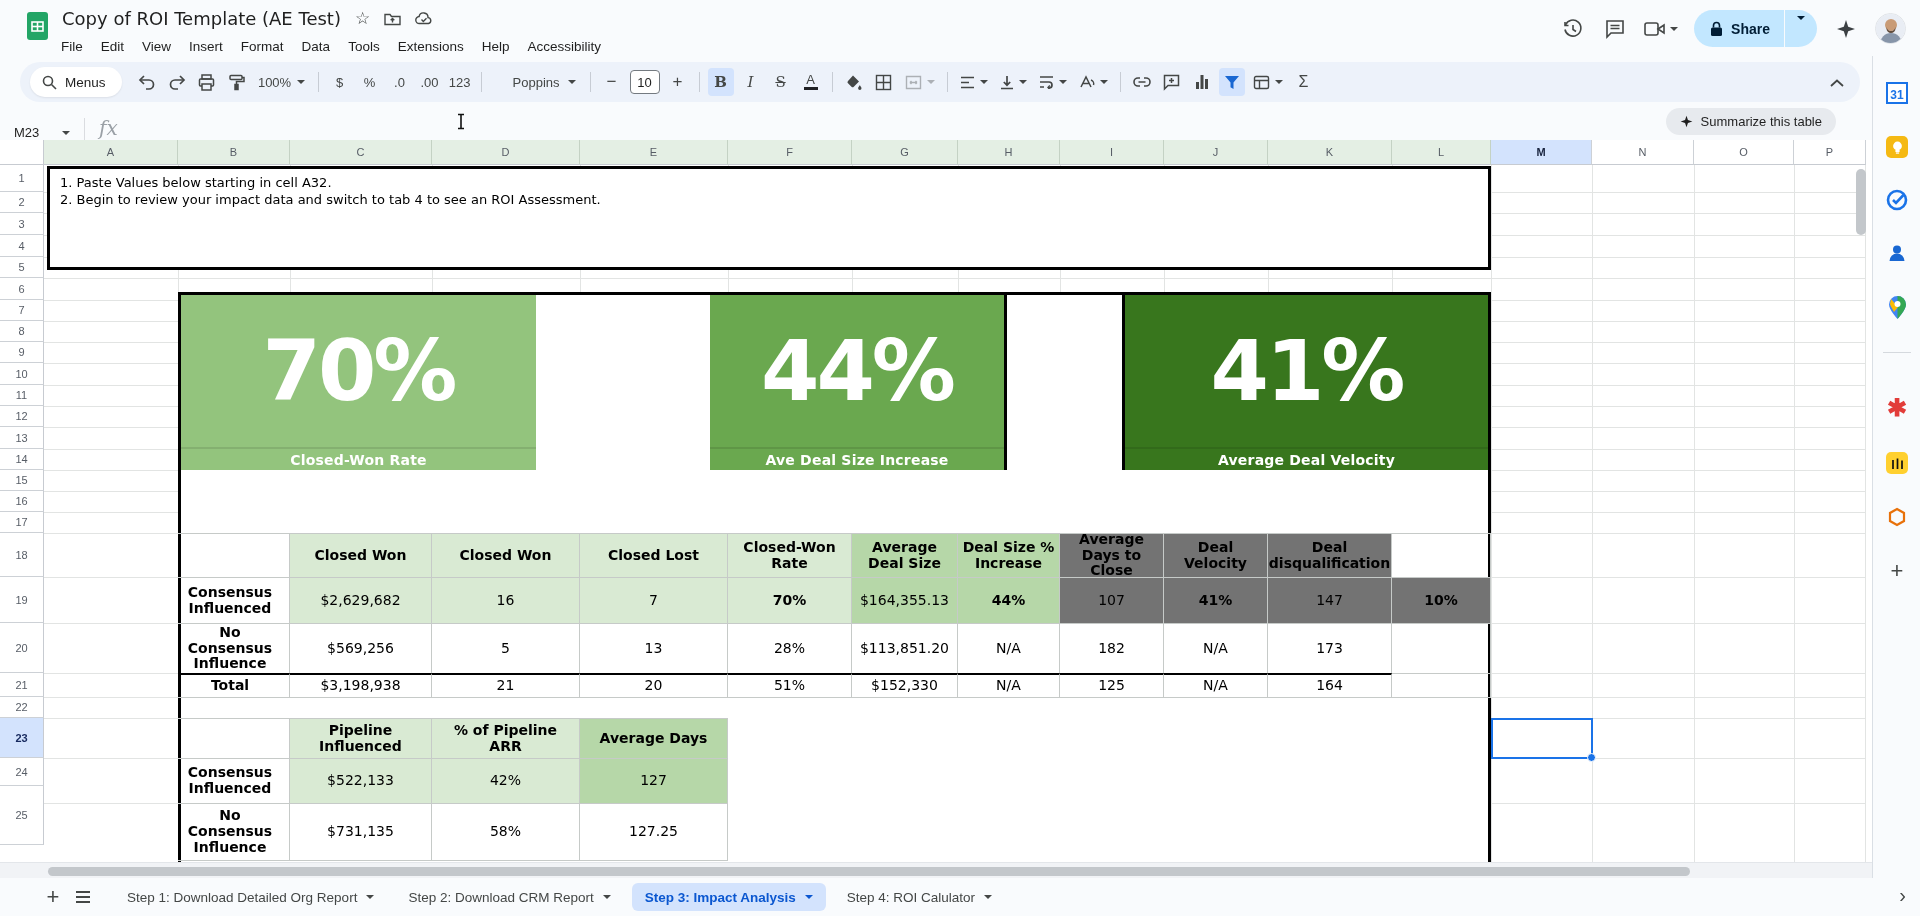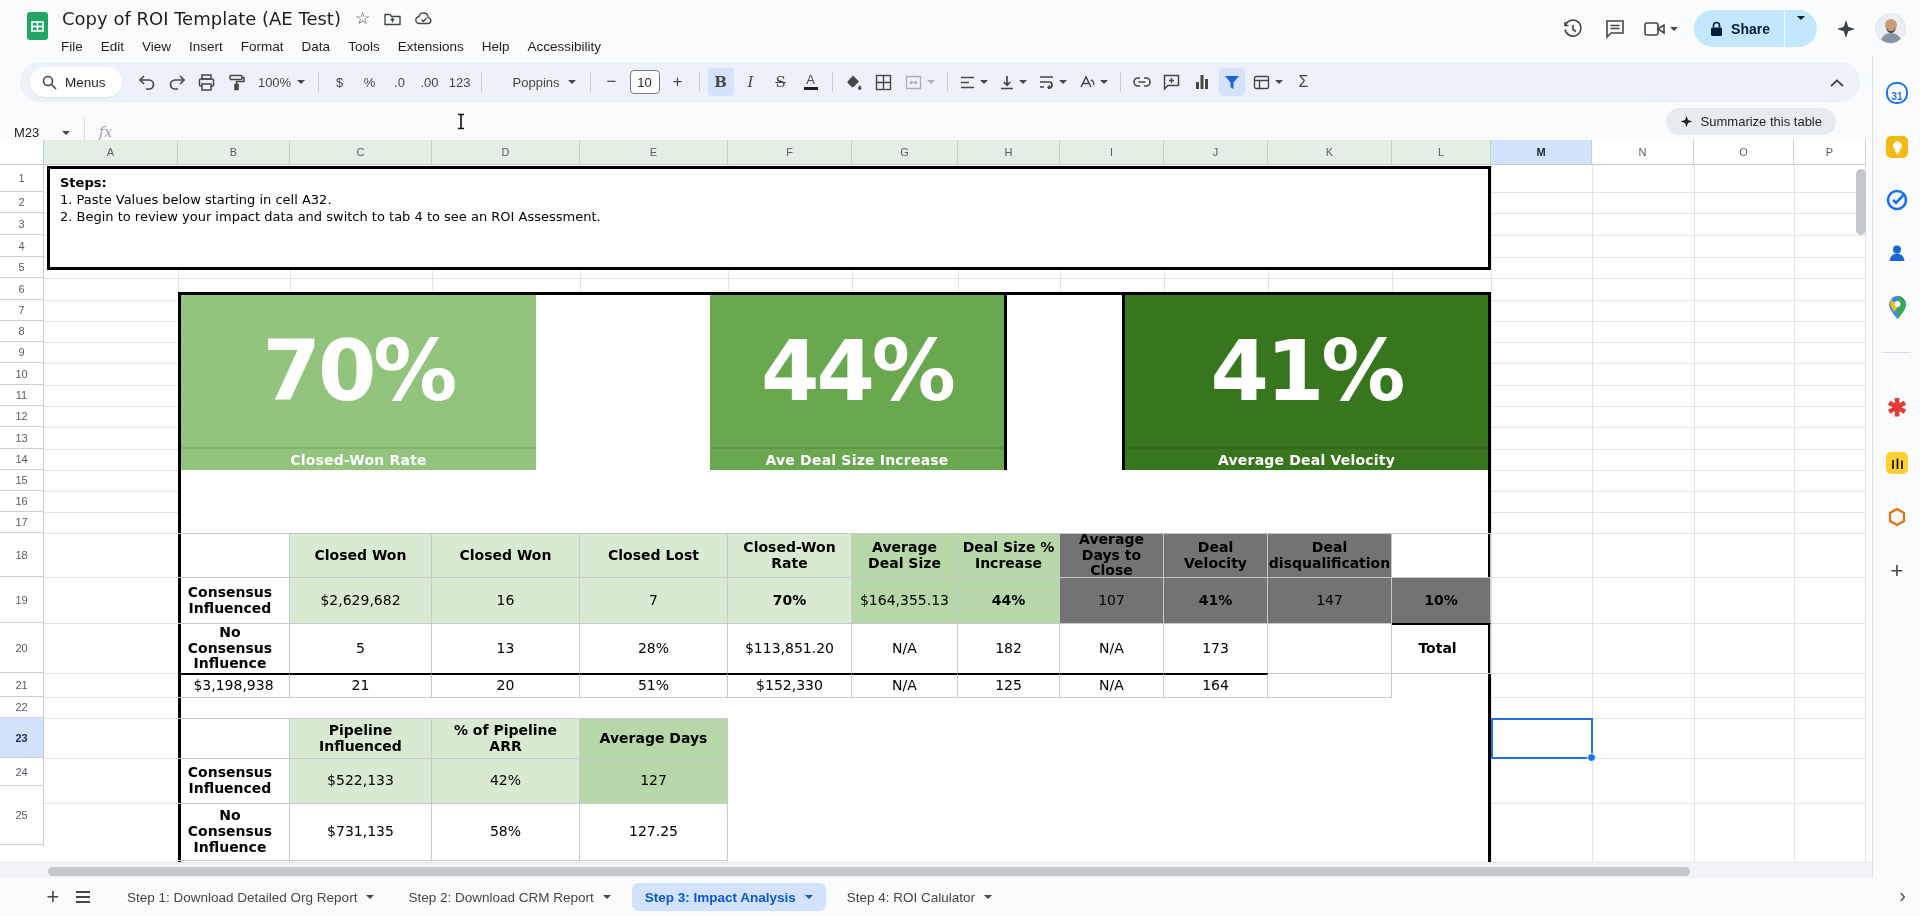--- a/index.html
+++ b/index.html
@@ -43,21 +43,21 @@
   .bi { font-family:"DejaVu Serif", serif; font-size:15px; }
   .toolbar-spacer { flex:1; }
   .tb-collapse { font-size:13px; color:#444746; margin-right:6px; cursor:pointer; }
 
   
   .formula-row { position:absolute; left:0; top:102px; width:1872px; height:38px; background:#f9fbfd;
     display:flex; align-items:flex-end; }
   .name-box { width:78px; display:flex; align-items:center; justify-content:space-between;
     padding:0 8px 0 14px; font-size:13px; color:#1f1f1f; cursor:pointer; }
   .fbar-sep { width:1px; height:22px; background:#dadce0; margin:0 6px; }
-  .fx { font-family:"DejaVu Serif", serif; font-style:italic; color:#9aa0a6; font-size:14px; margin-left:8px; }
+  .fx { font-family:"DejaVu Serif", serif; font-style:italic; color:#9aa0a6; font-size:20px; margin-left:8px; }
   .summarize { position:absolute; right:36px; top:6px; height:27px; border-radius:14px; background:#e7eaee;
     display:flex; align-items:center; gap:8px; padding:0 14px; font-size:13px; color:#1f1f1f; cursor:pointer; }
   .ibeam { position:absolute; left:455px; top:11px; }
 
   
   .sheet { position:absolute; left:0; top:140px; width:1872px; height:722px; background:#fff; }
   .corner { position:absolute; left:0; top:0; width:44px; height:25px; background:#fff;
     border-right:1px solid #c7cbd1; border-bottom:1px solid #c7cbd1; }
   .col-headers { position:absolute; left:44px; top:0; height:25px; display:flex; }
   .ch { height:25px; display:flex; align-items:center; justify-content:center; font-size:11px; color:#575d66;
@@ -127,22 +127,22 @@
   .tab .caret { border-top-color:#444746; }
   .tab.active .caret { border-top-color:#0b57d0; }
   .rail-chevron { position:absolute; right:14px; top:6px; font-size:20px; color:#444746; cursor:pointer; }
 
   
   .side-rail { position:absolute; left:1872px; top:56px; width:48px; height:822px; background:#f9fbfd;
     border-left:1px solid #dadfe5; }
   .rail-item { position:absolute; left:12px; width:24px; height:24px; display:flex;
     align-items:center; justify-content:center; cursor:pointer; }
   .rail-div { position:absolute; left:10px; width:28px; height:1px; background:#d5d9de; }
-  .ri-cal { background:#fff; border:2px solid #1a73e8; border-radius:10px; width:22px; height:22px;
-    font-size:10px; font-weight:bold; color:#1a73e8; }
+  .ri-cal { background:#fff; border:2px solid #1a73e8; border-radius:0; width:22px; height:22px;
+    font-size:12px; font-weight:bold; color:#1a73e8; }
   .ri-keep { background:#f5b913; border-radius:5px; width:22px; height:22px; }
   .ri-miro { background:#ffd02f; border-radius:5px; width:22px; height:22px; }
   .ri-ast { color:#e23c39; font-size:24px; font-weight:bold; line-height:20px; }
   .ri-plus { color:#444746; font-size:22px; }
 </style>
 </head>
 <body>
 
 <div class="app">
 
@@ -452,21 +452,20 @@
     </div>
 
     <div class="grid-canvas">
 
       <svg width="1822" height="697" style="position:absolute;left:0;top:0;">
         <path stroke="#e2e4e3" stroke-width="1" d="M134.5 0V697M246.5 0V697M388.5 0V697M536.5 0V697M684.5 0V697M808.5 0V697M914.5 0V697M1016.5 0V697M1120.5 0V697M1224.5 0V697M1348.5 0V697M1447.5 0V697M1548.5 0V697M1650.5 0V697M1750.5 0V697M1821.5 0V697"></path>
         <path stroke="#e2e4e3" stroke-width="1" d="M0 27.5H1822M0 48.5H1822M0 70.5H1822M0 92.5H1822M0 113.5H1822M0 135.5H1822M0 156.5H1822M0 177.5H1822M0 198.5H1822M0 220.5H1822M0 241.5H1822M0 262.5H1822M0 284.5H1822M0 305.5H1822M0 326.5H1822M0 347.5H1822M0 368.5H1822M0 412.5H1822M0 458.5H1822M0 508.5H1822M0 532.5H1822M0 553.5H1822M0 593.5H1822M0 638.5H1822"></path>
       </svg>
 
       <div class="steps-box">
-        <div class="st">Steps:</div>
         <div>1. Paste Values below starting in cell A32.</div>
         <div>2. Begin to review your impact data and switch to tab 4 to see an ROI Assessment.</div>
       </div>
 
       <div class="dashboard"></div>
 
       <div class="stat stat1" style="background-color: rgb(147, 196, 125);">
         <div class="val">70%</div>
         <div class="lab">Closed-Won Rate</div>
       </div>
@@ -498,20 +497,21 @@
         <div class="c-l1">7</div>
         <div class="c-l1 bold">70%</div>
         <div class="c-l2">$164,355.13</div>
         <div class="c-l2 bold">44%</div>
         <div class="c-g">107</div>
         <div class="c-g bold">41%</div>
         <div class="c-g">147</div>
         <div class="c-g bold">10%</div>
 
         <div class="lbl">No Consensus Influence</div>
+        <div>$569,256</div>
         <div>5</div>
         <div>13</div>
         <div>28%</div>
         <div>$113,851.20</div>
         <div>N/A</div>
         <div>182</div>
         <div>N/A</div>
         <div>173</div>
         <div></div>
 

